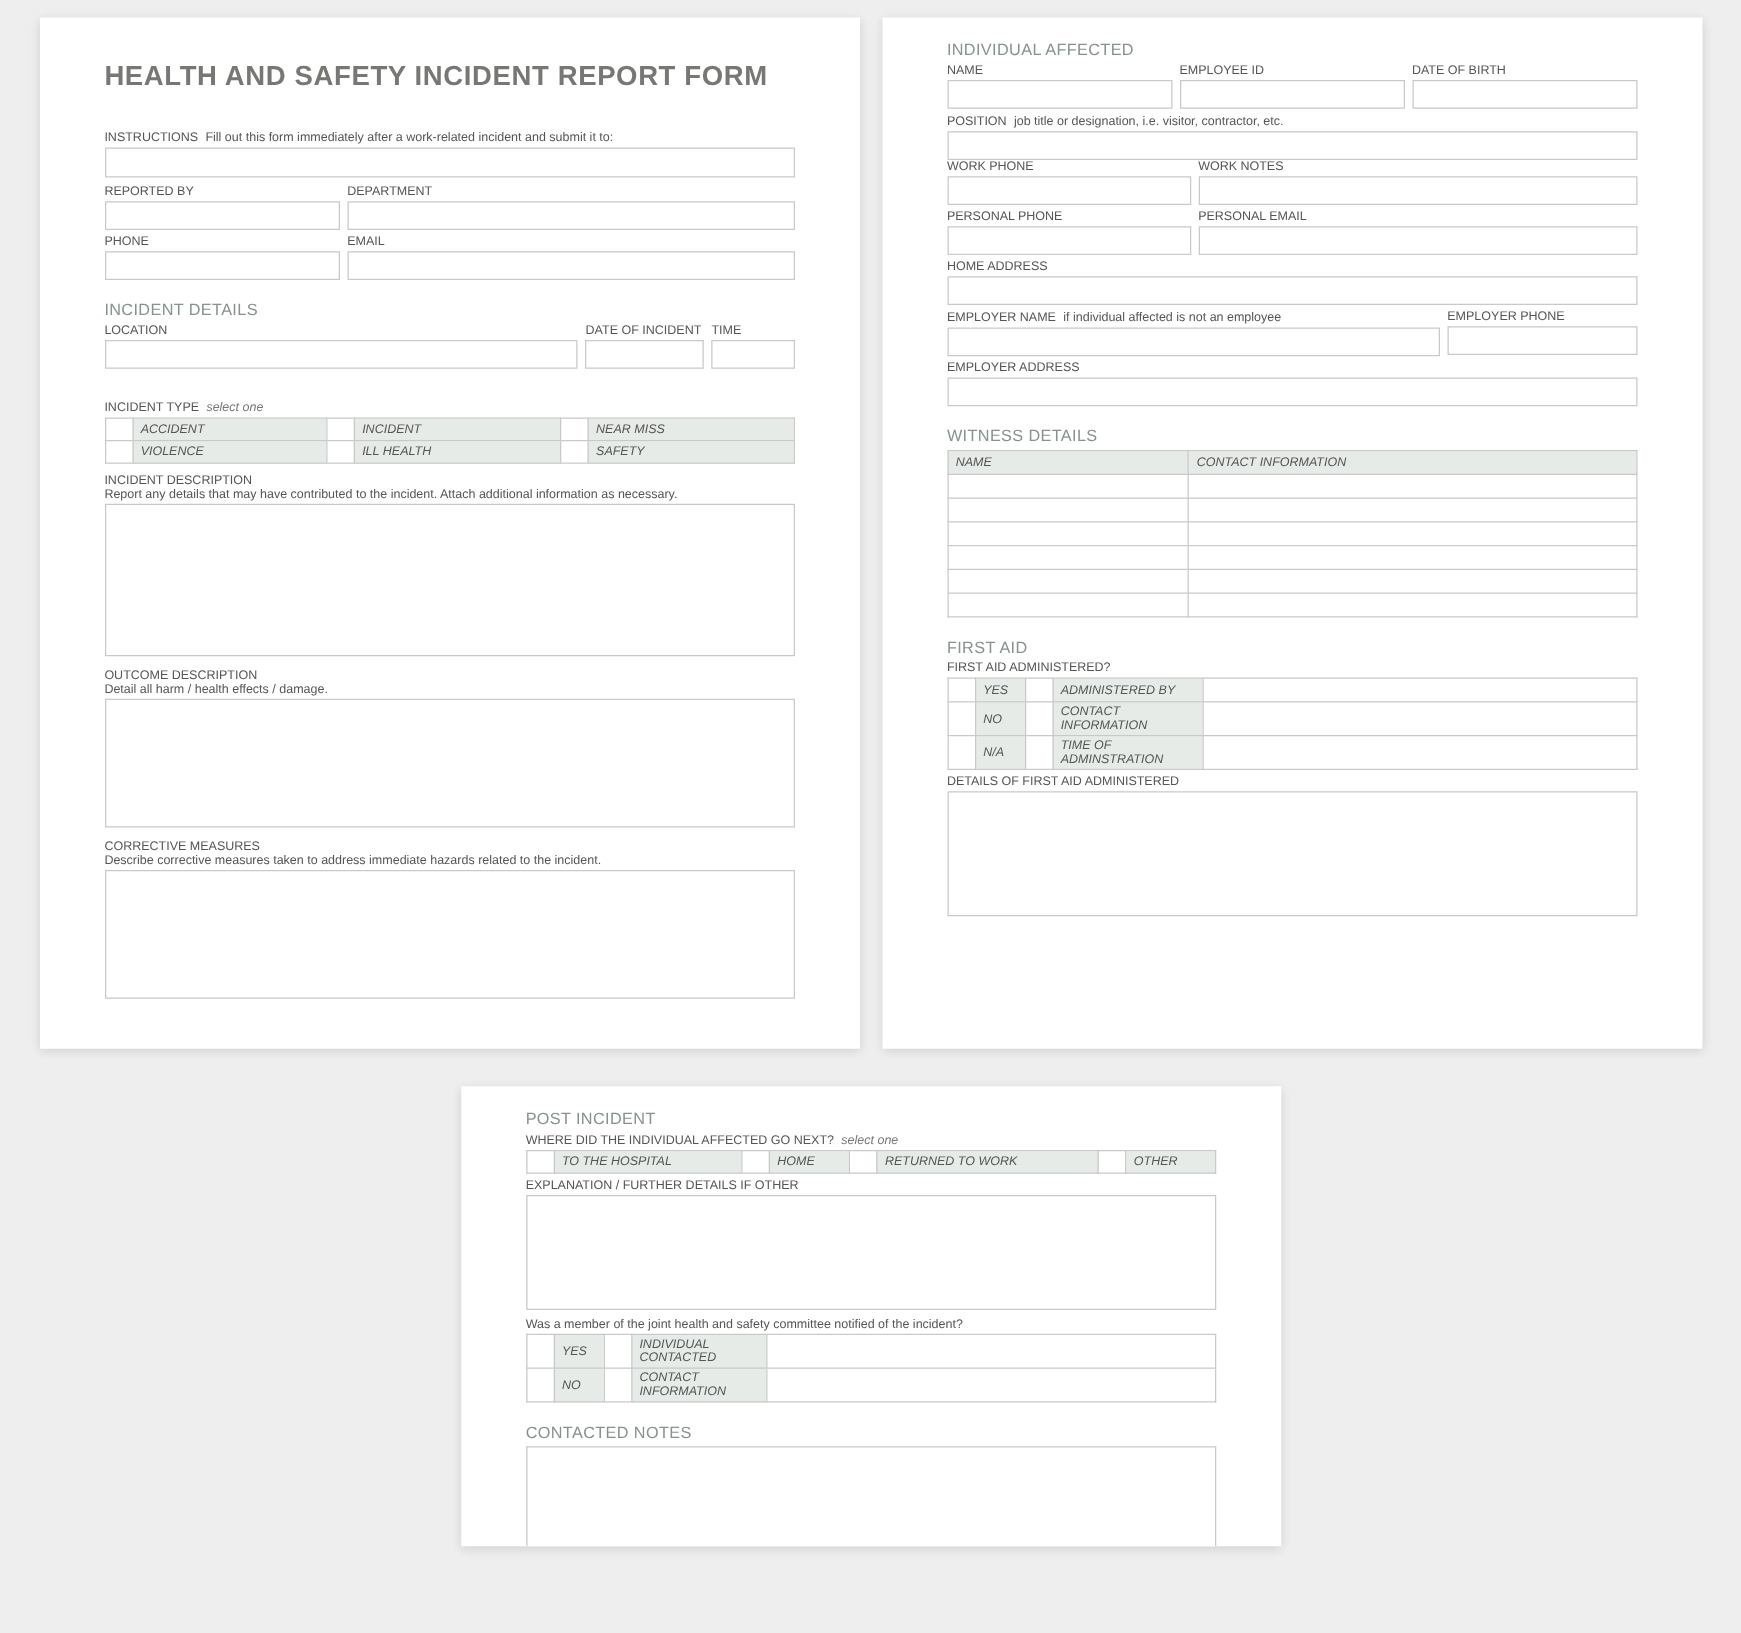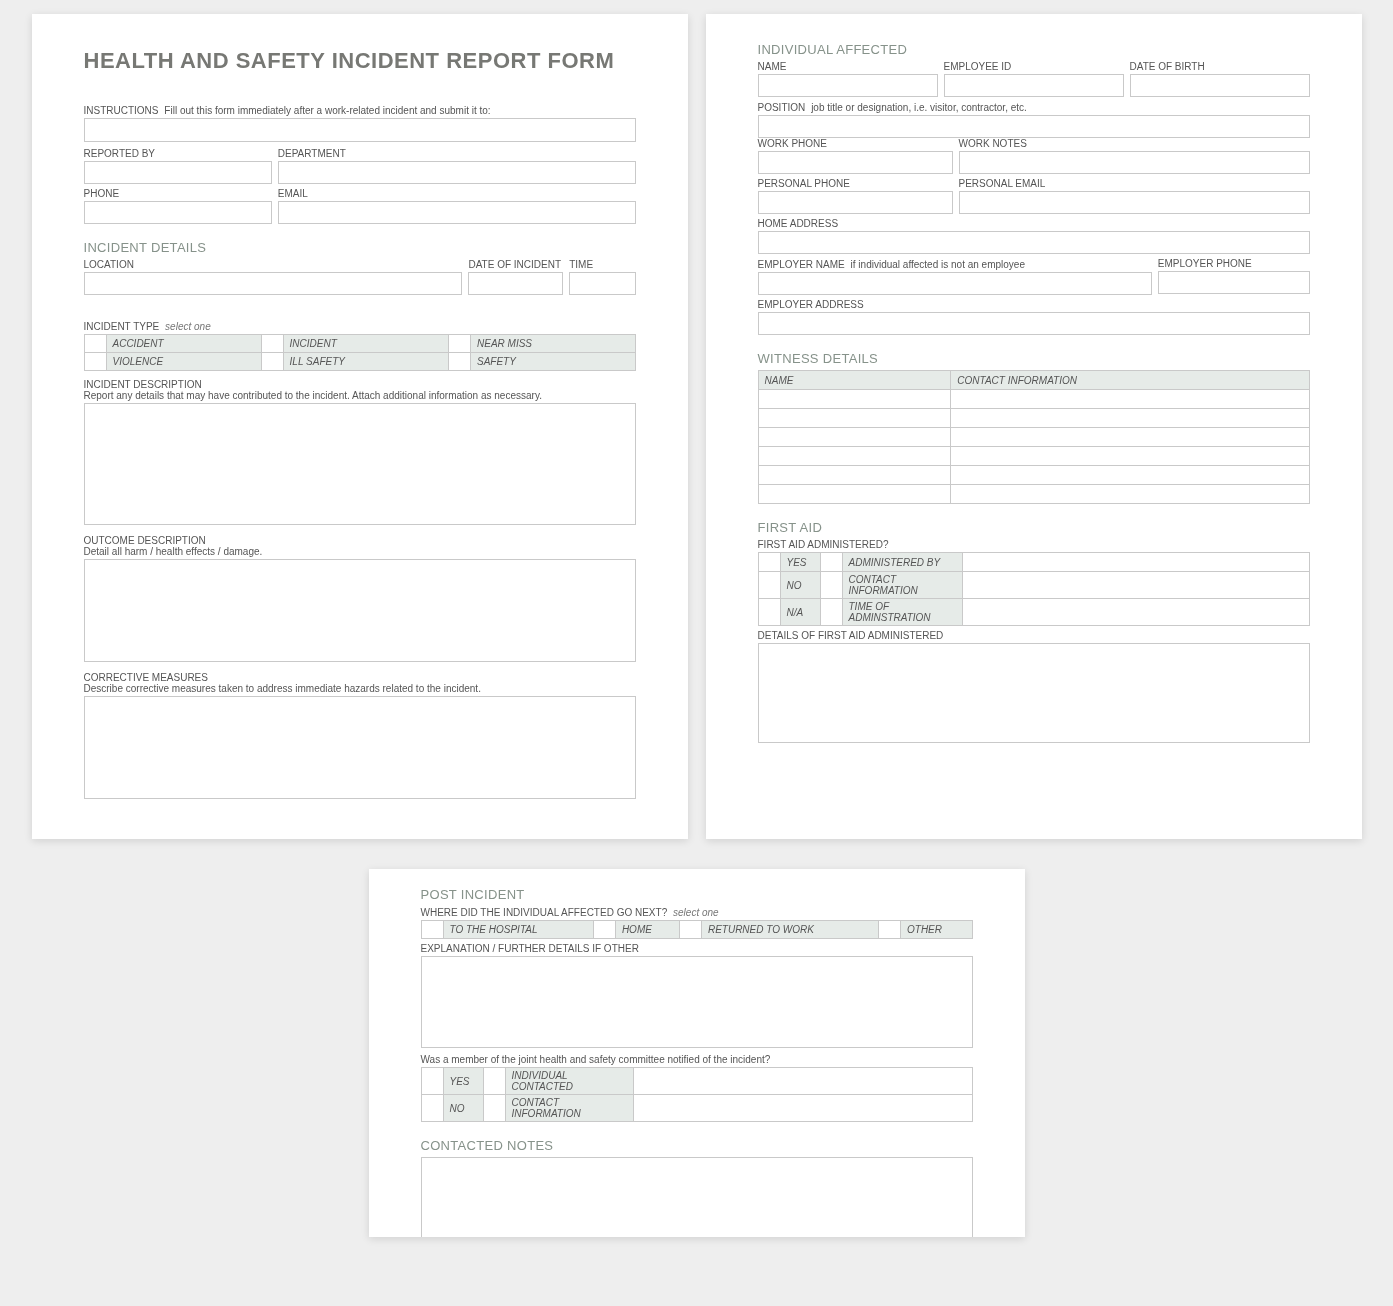--- a/index.html
+++ b/index.html
@@ -82,41 +82,41 @@
             <td class="hd">ACCIDENT</td>
         <td class="cb"></td>
             <td class="hd">INCIDENT</td>
         <td class="cb"></td>
             <td class="hd">NEAR MISS</td>
       </tr>
       <tr>
         <td class="cb"></td>
             <td class="hd">VIOLENCE</td>
         <td class="cb"></td>
-            <td class="hd">ILL SAFETY</td>
+            <td class="hd">ILL HEALTH</td>
         <td class="cb"></td>
             <td class="hd">SAFETY</td>
       </tr>
     </tbody>
       </table>
 
     <div class="lab" style="margin-top:8px">INCIDENT DESCRIPTION</div>
     <div class="lab mb2">Report any details that may have contributed to the incident.  Attach additional information as necessary.</div>
     <div class="bigbox" style="height:122px"></div>
 
     <div class="lab" style="margin-top:10px">OUTCOME DESCRIPTION</div>
     <div class="lab mb2">Detail all harm / health effects / damage.</div>
     <div class="bigbox" style="height:103px"></div>
 
     <div class="lab" style="margin-top:10px">CORRECTIVE MEASURES</div>
     <div class="lab mb2">Describe corrective measures taken to address immediate hazards related to the incident.</div>
     <div class="bigbox" style="height:103px"></div>
   </div>
 
-  <div class="page" style="padding-top:28px">
+  <div class="page" style="padding-top:18px">
     <h2 style="margin-top:0">INDIVIDUAL AFFECTED</h2>
     <div class="flex">
       <div class="col">
           <div class="lab mb2">NAME</div>
           <div class="field small"></div>
         </div>
       <div class="col">
           <div class="lab mb2">EMPLOYEE ID</div>
           <div class="field small"></div>
         </div>
@@ -248,21 +248,21 @@
       </table>
     <div class="lab mb2" style="margin-top:4px">EXPLANATION / FURTHER DETAILS IF OTHER</div>
     <div class="bigbox" style="height:92px"></div>
     <div class="lab mb2" style="margin-top:6px">Was a member of the joint health and safety committee notified of the incident?</div>
     <table class="thin">
       <tbody>
           <tr>
         <td class="cb"></td>
             <td class="hd" style="width:40px">YES</td>
         <td class="cb"></td>
-            <td class="hd" style="width:128px">INDIVIDUAL CONTACTED</td>
+            <td class="hd" style="width:108px">INDIVIDUAL CONTACTED</td>
         <td></td>
       </tr>
       <tr>
         <td class="cb"></td>
             <td class="hd">NO</td>
         <td class="cb"></td>
             <td class="hd">CONTACT INFORMATION</td>
         <td></td>
       </tr>
     </tbody>

